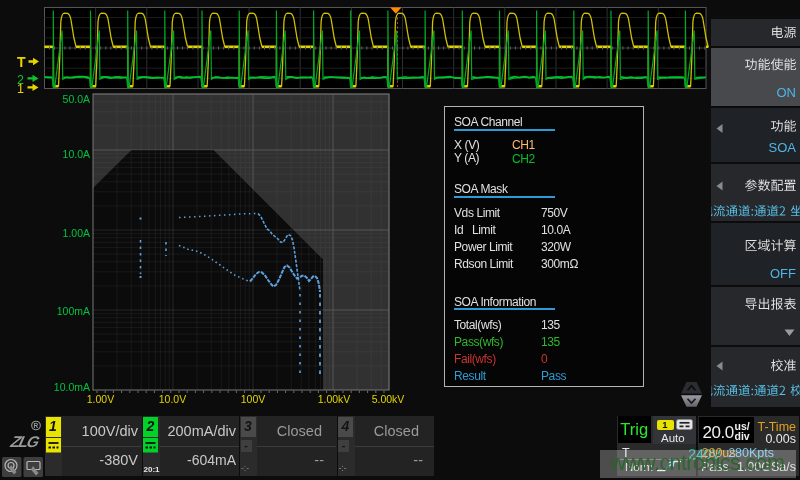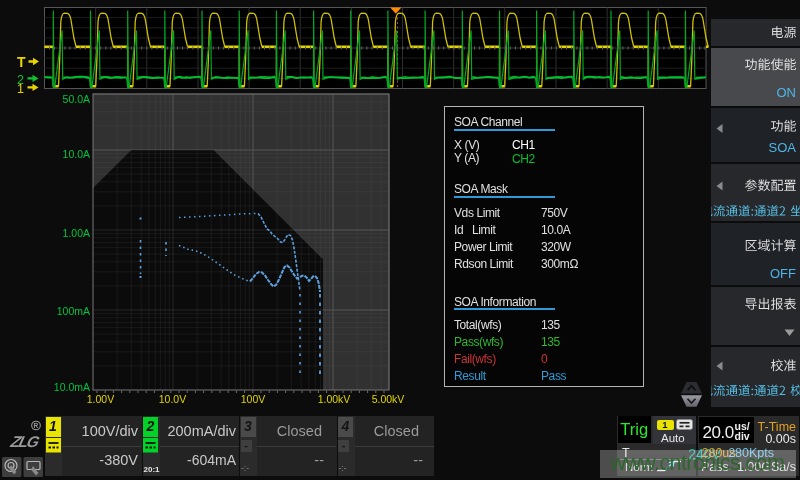--- a/index.html
+++ b/index.html
@@ -219,21 +219,21 @@
       <stop offset="1" stop-color="#63636b"></stop>
     </linearGradient>
     <path d="M681,395.2 h21 l-5.5,11.5 h-10 z" fill="url(#lgbtn)"></path>
     <path d="M687.5,398.7 l4,4.4 4,-4.4" stroke="#16161a" stroke-width="1.6" fill="none"></path>
 </svg>
 
 <div class="abs" style="left:444px;top:106px;width:200px;height:281px;background:#050505;border:1px solid #b4b4b4;font-size:12px;letter-spacing:-0.4px;color:#e0e0e0">
   <div class="abs" style="left:9px;top:8px">SOA Channel</div>
   <div class="abs" style="left:9px;top:22px;width:101px;height:1.5px;background:#2e9bd6"></div>
   <div class="abs" style="left:9px;top:31px">X (V)</div>
-    <div class="abs" style="left:67px;top:31px;color:#ffffff">CH1</div>
+    <div class="abs" style="left:67px;top:31px;color:#fdba74">CH1</div>
   <div class="abs" style="left:9px;top:44px">Y (A)</div>
     <div class="abs" style="left:67px;top:45px;color:#00c22e">CH2</div>
   <div class="abs" style="left:9px;top:75px">SOA Mask</div>
   <div class="abs" style="left:9px;top:89px;width:101px;height:1.5px;background:#2e9bd6"></div>
   <div class="abs" style="left:9px;top:99px">Vds Limit</div>
     <div class="abs" style="left:96px;top:99px">750V</div>
   <div class="abs" style="left:9px;top:116px">Id&nbsp;&nbsp; Limit</div>
     <div class="abs" style="left:96px;top:116px">10.0A</div>
   <div class="abs" style="left:9px;top:133px">Power Limit</div>
     <div class="abs" style="left:96px;top:133px">320W</div>

